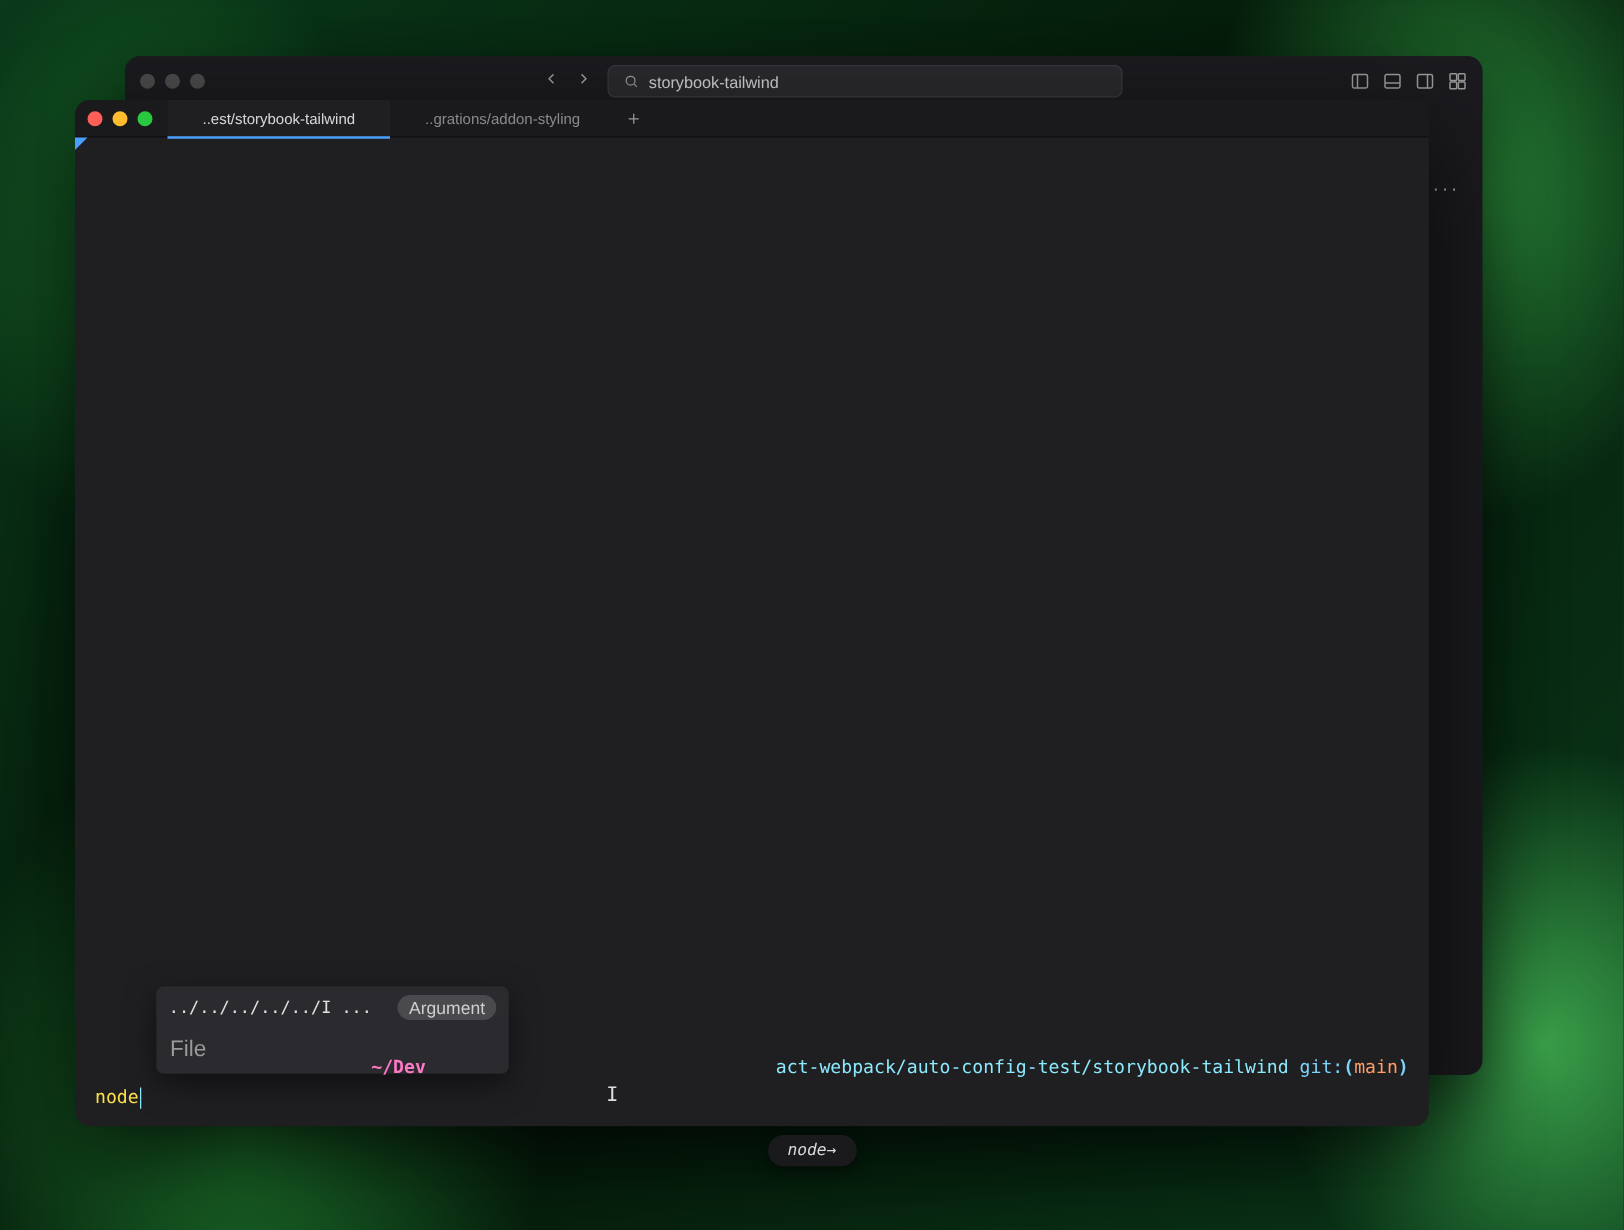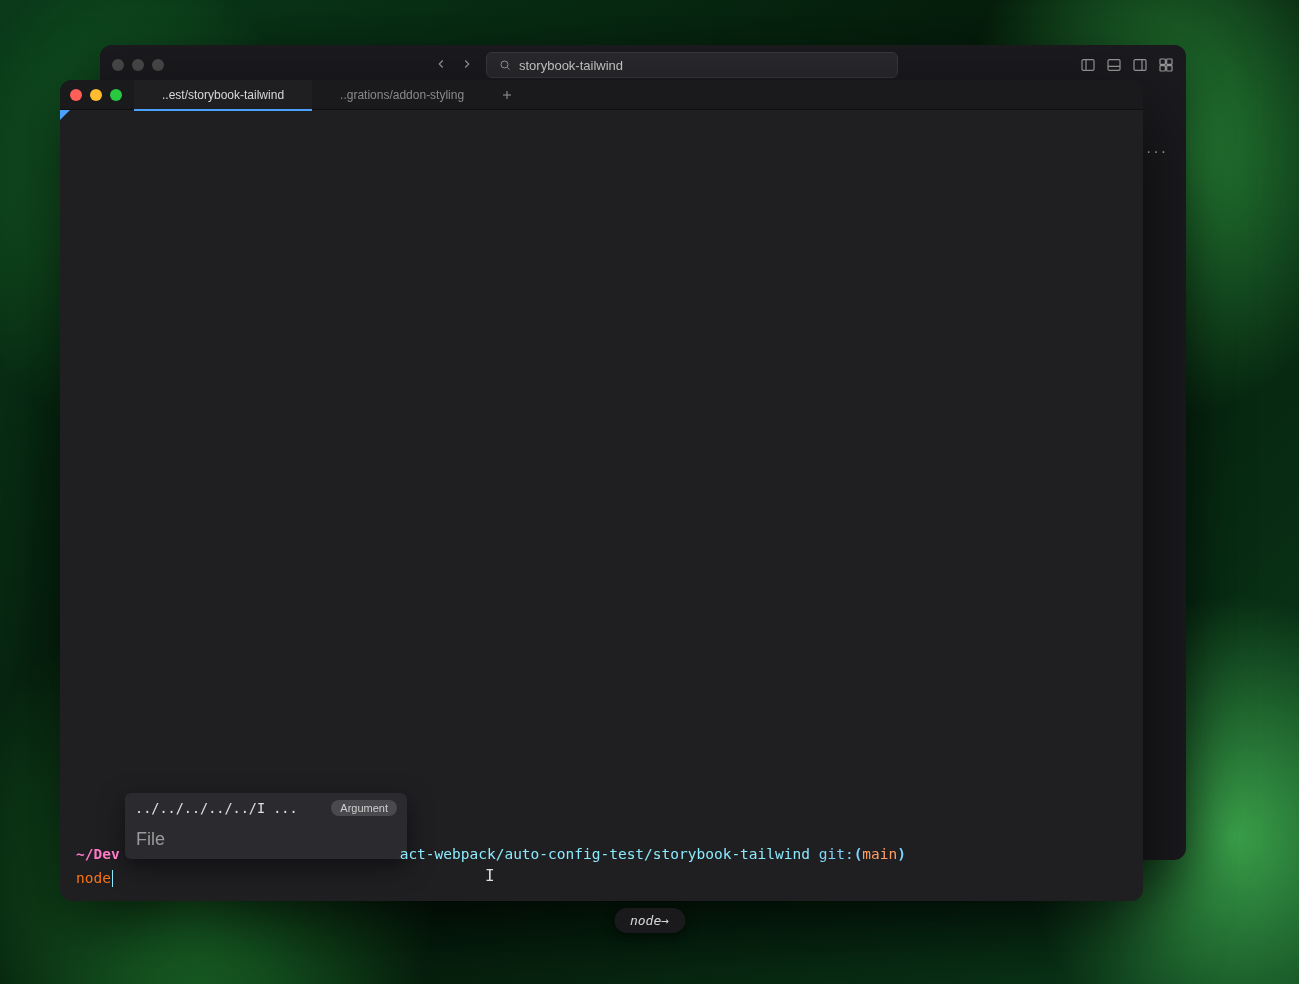--- a/index.html
+++ b/index.html
@@ -215,37 +215,38 @@
   .ac-path {
     color: #e0e0e0;
     font-family: "Menlo","Monaco",monospace;
     font-size: 13.5px;
     white-space: nowrap;
     overflow: hidden;
   }
   .ac-badge {
     background: #4a4a4e;
     color: #cfcfcf;
-    font-size: 11px;
+    font-size: 14px;
     padding: 2px 9px;
     border-radius: 10px;
     font-family: -apple-system, sans-serif;
   }
   .ac-row2 {
     padding: 6px 11px 9px 11px;
     color: #9a9a9a;
     font-size: 18px;
     font-family: -apple-system, sans-serif;
   }
 
   .prompt-area {
     position: absolute;
     left: 16px;
     right: 16px;
     bottom: 10px;
+    text-align: right;
   }
   .prompt-line1 {
     font-family: "Menlo","Monaco",monospace;
     font-size: 14.5px;
     line-height: 1.7;
     white-space: pre;
   }
   .p-pink { color: #ff79c6; font-weight: 600; }
   .p-cyan { color: #8be9fd; }
   .p-gitlabel { color: #7dd3fc; }
@@ -253,21 +254,21 @@
   .p-branch { color: #ff9e64; }
   .prompt-line2 {
     font-family: "Menlo","Monaco",monospace;
     font-size: 14.5px;
     line-height: 1.7;
     white-space: pre;
     color: #c0c0c0;
     display:flex;
     align-items:center;
   }
-  .cmd-name { color: #f97316; }
+  .cmd-name { color: #fde047; }
   .cmd-arg { color: #c0c0c0; }
   .cursor {
     display:inline-block;
     width:1.5px;
     height:17px;
     background:#8be9fd;
     vertical-align: middle;
     margin-left: 1px;
   }
   .ibeam {

